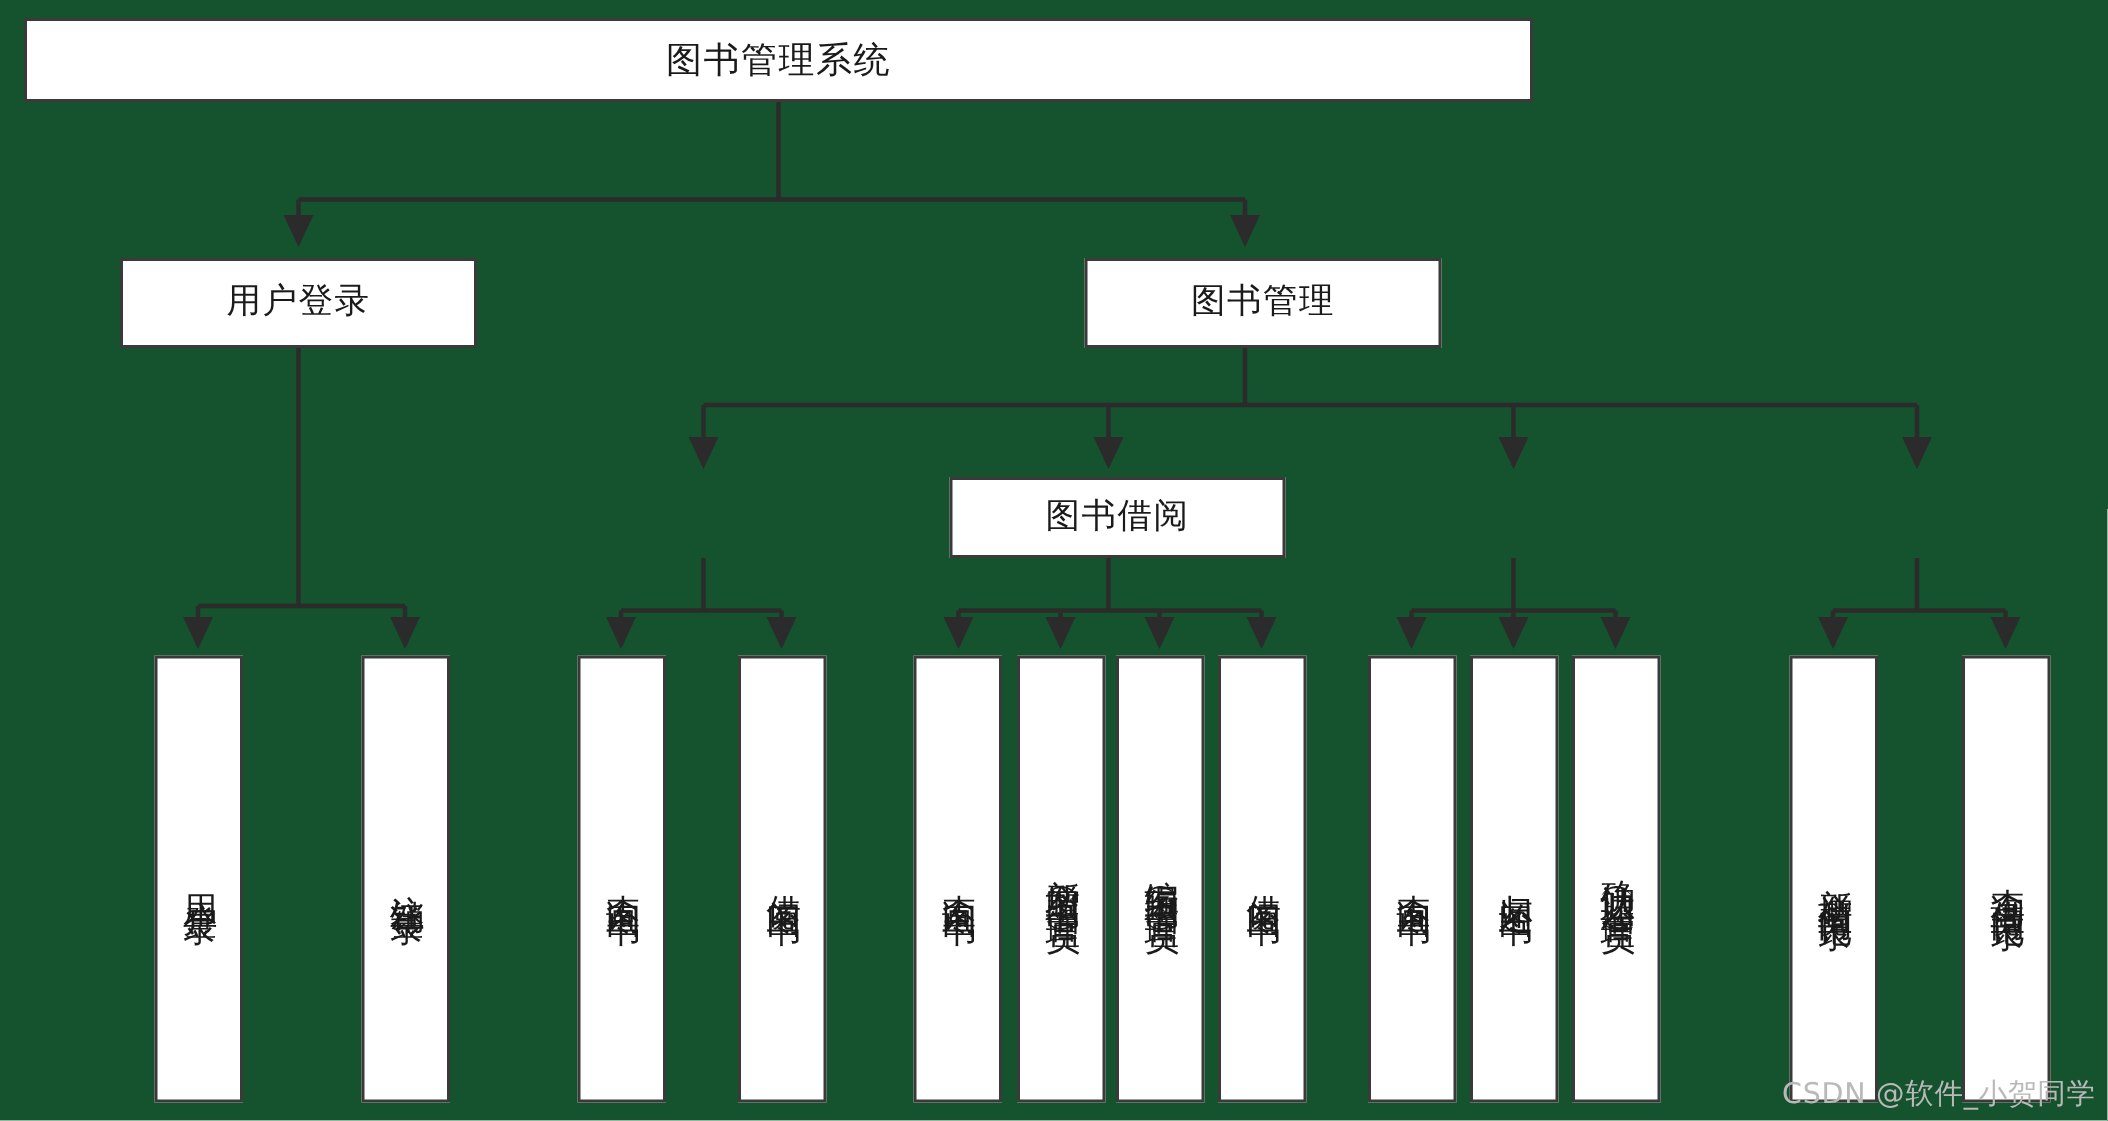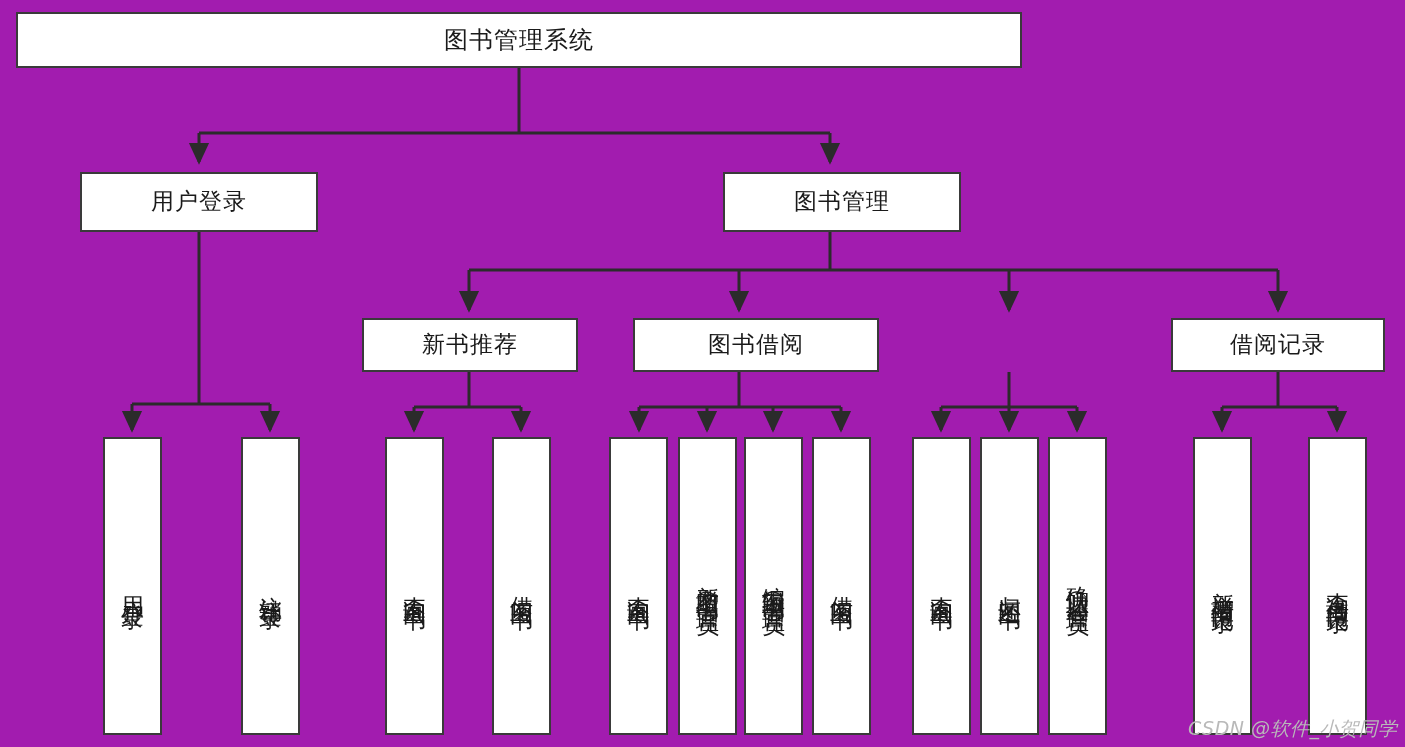--- a/index.html
+++ b/index.html
@@ -7,21 +7,21 @@
     padding: 0;
     background: #ffffff;
   }
   body {
     font-family: "DejaVu Sans", "Liberation Sans", sans-serif;
   }
   #stage {
     position: relative;
     width: 1405px;
     height: 747px;
-    background: #a21caf;
+    background: #14532d;
     overflow: hidden;
   }
   #edges {
     position: absolute;
     left: 0;
     top: 0;
     width: 1405px;
     height: 747px;
     pointer-events: none;
   }
@@ -67,21 +67,20 @@
   }
   .watermark {
     position: absolute;
     left: 1188px;
     top: 716px;
     font-size: 19px;
     color: #b9b9b9;
     white-space: nowrap;
     z-index: 6;
     letter-spacing: 0.5px;
-    font-style: italic;
   }
 </style>
 </head>
 <body>
 
 <div id="stage">
 
   <svg id="edges" viewBox="0 0 1405 747" xmlns="http://www.w3.org/2000/svg">
     <defs>
       <marker id="arrow" viewBox="0 0 12 12" refX="10.5" refY="6" markerWidth="7.2" markerHeight="7.2" orient="auto-start-reverse">
@@ -136,28 +135,22 @@
     <span class="node-label">图书管理系统</span>
   </div>
 
   <div class="node h-node" style="left:80px; top:172px; width:238px; height:60px;">
     <span class="node-label">用户登录</span>
   </div>
   <div class="node h-node" style="left:711px; top:172px; width:238px; height:60px;margin-left:12px;">
     <span class="node-label">图书管理</span>
   </div>
 
-  <div class="node h-node" style="left:362px; top:318px; width:216px; height:54px;">
-    <span class="node-label">新书推荐</span>
-  </div>
-  <div class="node h-node" style="left:633px; top:318px; width:246px; height:54px;">
+  <div class="node h-node" style="left:633px; top:318px; width:224px; height:54px;">
     <span class="node-label">图书借阅</span>
-  </div>
-  <div class="node h-node" style="left:1171px; top:318px; width:214px; height:54px;">
-    <span class="node-label">借阅记录</span>
   </div>
 
   <div class="node v-node" style="left:103px; top:437px; width:59px; height:298px;">
     <span class="node-label">用户登录</span>
   </div>
   <div class="node v-node" style="left:241px; top:437px; width:59px; height:298px;">
     <span class="node-label">注销登录</span>
   </div>
 
   <div class="node v-node" style="left:385px; top:437px; width:59px; height:298px;">

